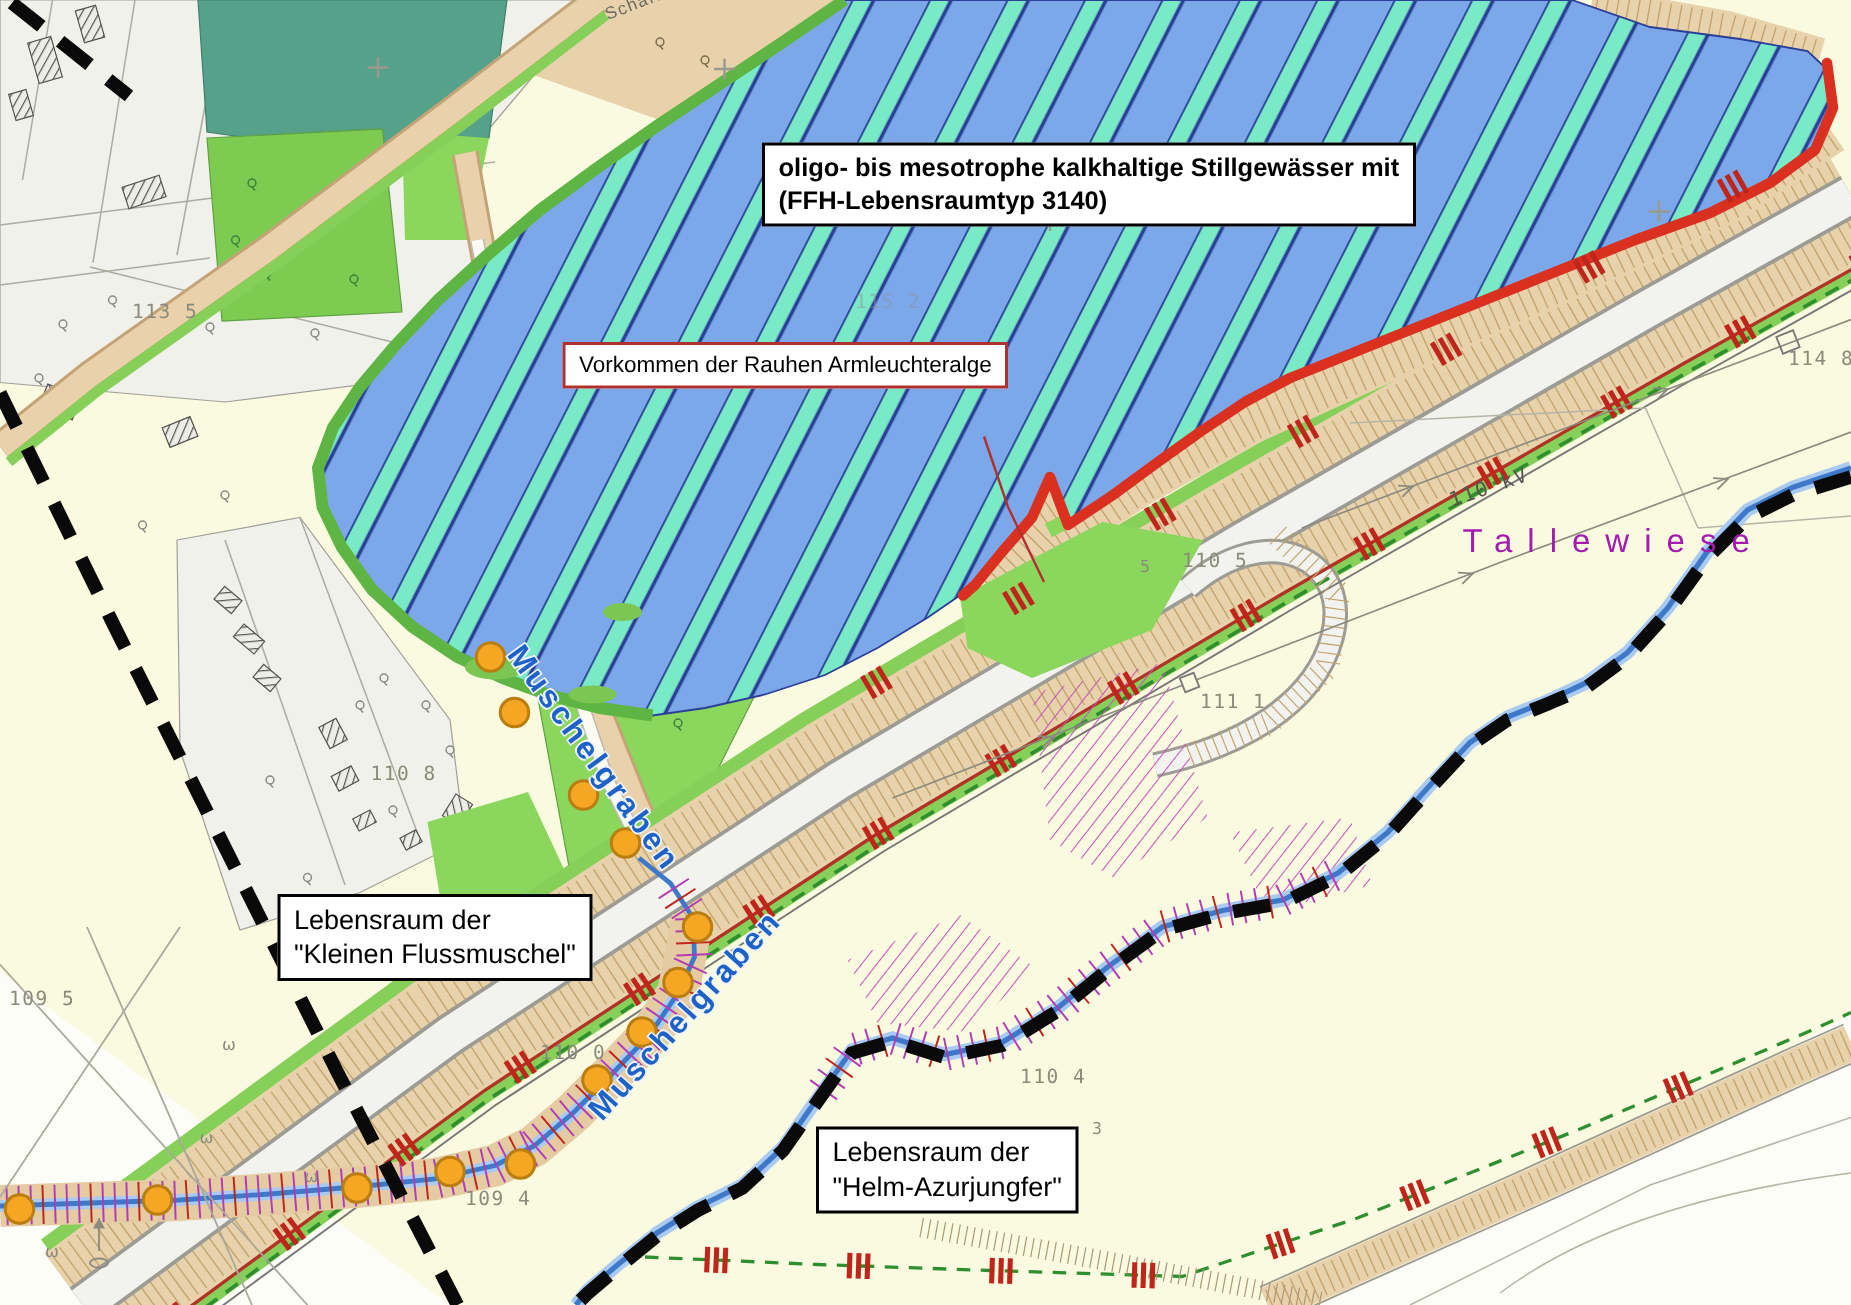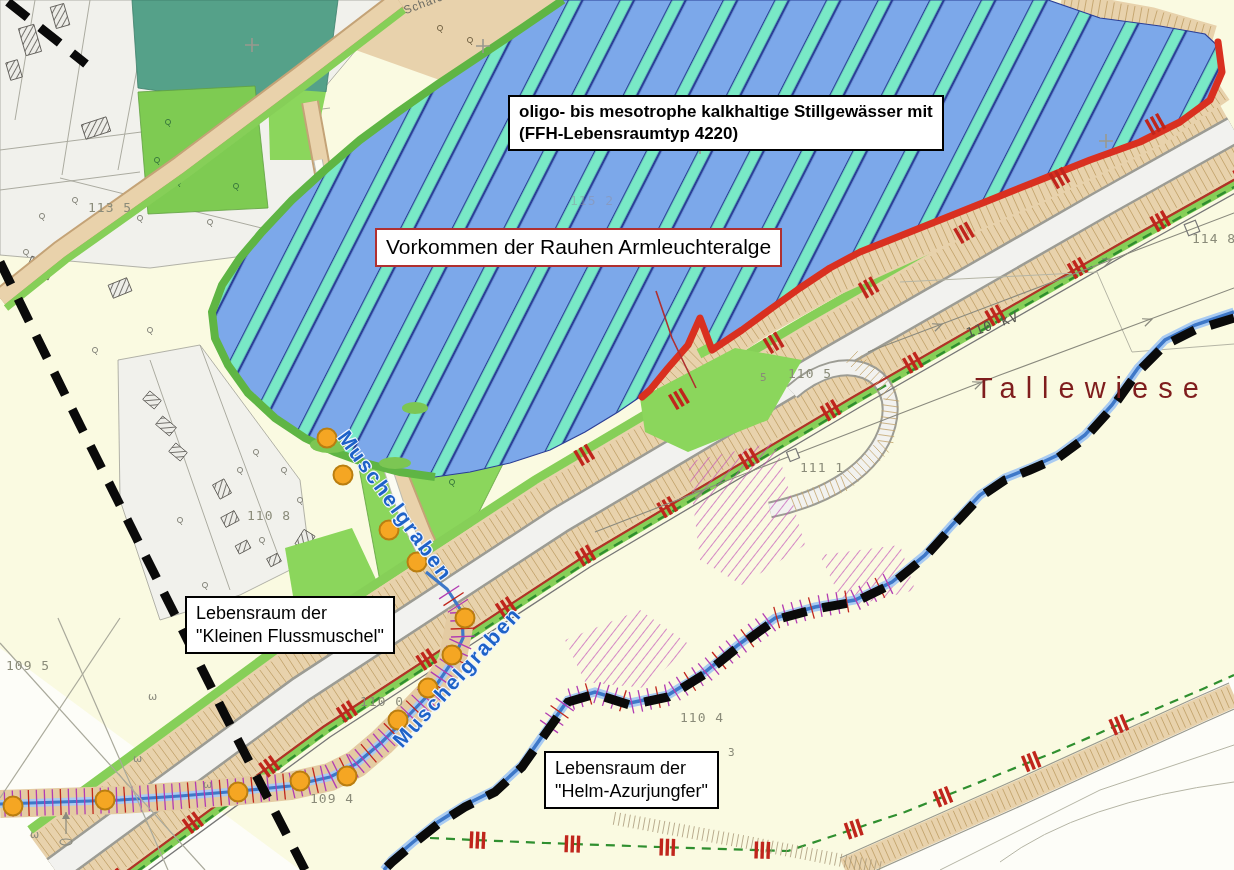--- a/index.html
+++ b/index.html
@@ -2,28 +2,28 @@
 <html><head>
 <meta charset="utf-8">
 <style>
   html,body{margin:0;padding:0;background:#ddd;}
   #stage{position:relative;width:1234px;height:870px;overflow:hidden;background:#FAFAE1;
          font-family:"Liberation Sans",sans-serif;}
   #map-svg{position:absolute;left:0;top:0;}
   .box{position:absolute;background:#fff;border:2px solid #000;padding:4px 9px;
        color:#000;line-height:1.28;white-space:nowrap;}
   #box-still{left:508px;top:95px;font-size:17px;font-weight:bold;}
-  #box-vorkommen{left:375px;top:228px;font-size:21px;border:2px solid #B03030;}
+  #box-vorkommen{left:375px;top:228px;font-size:15px;border:2px solid #B03030;}
   #box-flussmuschel{left:185px;top:596px;font-size:18px;}
   #box-azurjungfer{left:544px;top:751px;font-size:18px;}
   .mg{position:absolute;color:#1E62C8;font-weight:bold;font-size:21px;letter-spacing:2px;
       transform-origin:0 0;text-shadow:1px 1px 0 #eef4ff,-1px -1px 0 #eef4ff,1px -1px 0 #eef4ff,-1px 1px 0 #eef4ff;}
   #lbl-mg-upper{left:352px;top:426px;transform:rotate(54deg);}
   #lbl-mg-lower{left:388px;top:736px;transform:rotate(-48deg);}
-  #lbl-tallewiese{position:absolute;left:975px;top:348px;font-size:29px;letter-spacing:10px;color:#7f1d1d;margin-top:24px;}
+  #lbl-tallewiese{position:absolute;left:975px;top:348px;font-size:22px;letter-spacing:10px;color:#a21caf;}
   #lbl-schafenweg{position:absolute;left:402px;top:5px;font-size:11.5px;letter-spacing:1px;
       color:#6A6A62;transform:rotate(-21deg);transform-origin:0 0;}
 </style>
 </head>
 <body>
 
 <div id="stage">
 <svg id="map-svg" width="1234" height="870" viewBox="0 0 1234 870">
   <defs>
     <pattern id="lakeP" width="46" height="46" patternUnits="userSpaceOnUse" patternTransform="rotate(27)">
@@ -996,21 +996,21 @@
     <text x="1192" y="243">114 8</text>
     <text x="570" y="205" opacity="0.5" fill="#9090A0">115 2</text>
     <text x="760" y="381" font-size="11">5</text>
     <text x="728" y="756" font-size="11">3</text>
     <text transform="translate(968,338) rotate(-19)" font-size="13.5" fill="#55554E">110 kV</text>
   </g>
 </svg>
 
 <div class="box" id="box-still">
   <div>oligo- bis mesotrophe kalkhaltige Stillgewässer mit</div>
-  <div>(FFH-Lebensraumtyp 4220)</div>
+  <div>(FFH-Lebensraumtyp 3140)</div>
 </div>
 <div class="box" id="box-vorkommen">
   <div>Vorkommen der Rauhen Armleuchteralge</div>
 </div>
 <div class="box" id="box-flussmuschel">
   <div>Lebensraum der</div>
   <div>"Kleinen Flussmuschel"</div>
 </div>
 <div class="box" id="box-azurjungfer">
   <div>Lebensraum der</div>

